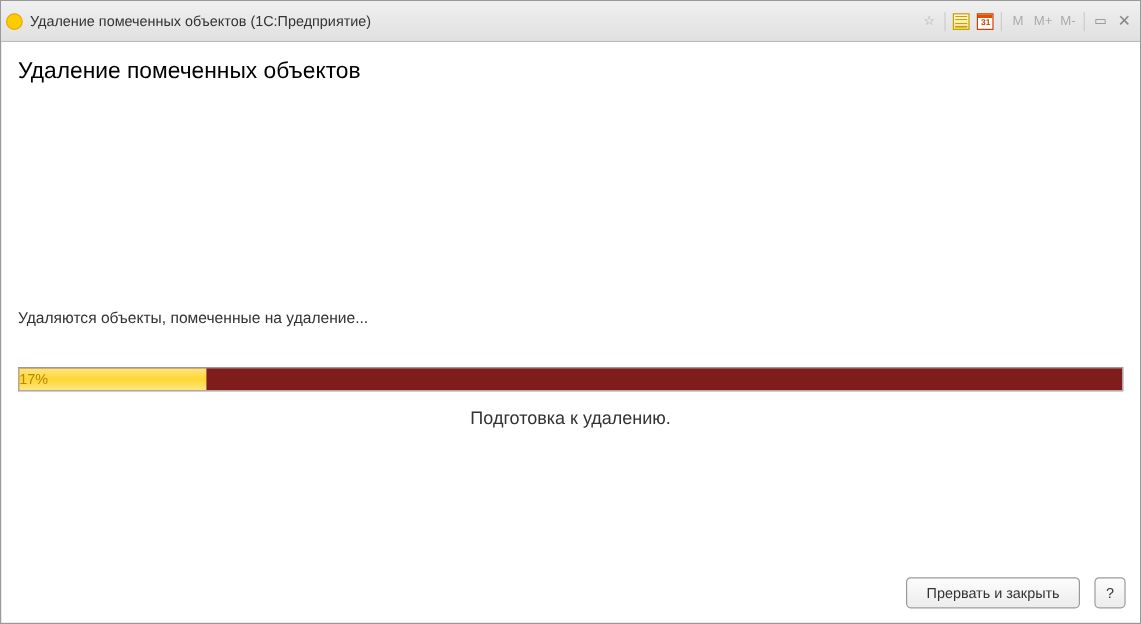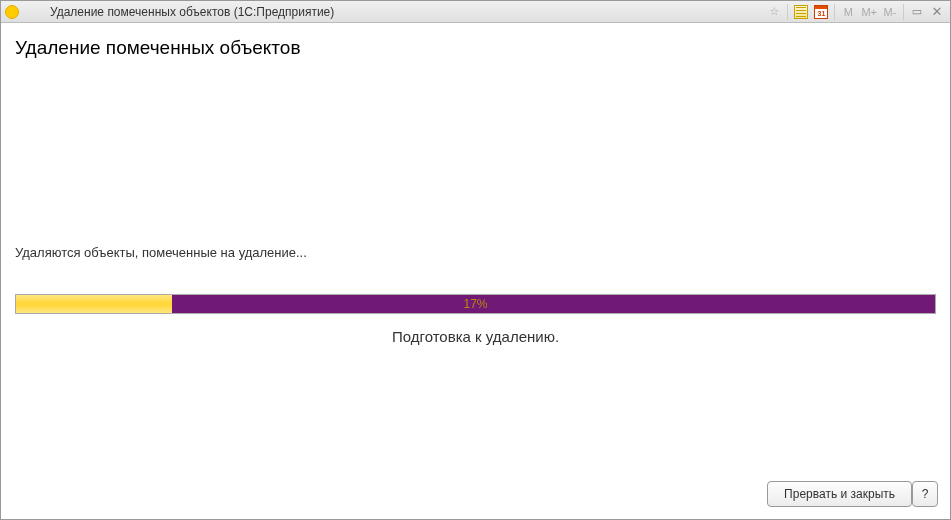--- a/index.html
+++ b/index.html
@@ -8,29 +8,28 @@
   .window {
     width: 951px;
     height: 520px;
     border: 1px solid #999;
     display: flex;
     flex-direction: column;
     background: #fff;
   }
   
   .titlebar {
-    height: 22px;
+    height: 34px;
     background: linear-gradient(to bottom, #f0f0f0, #e0e0e0);
     border-bottom: 1px solid #bbb;
     display: flex;
     align-items: center;
     padding: 0 4px;
     font-size: 12px;
     color: #333;
-    gap: 25px;
   }
   
   .titlebar-icon {
     width: 14px;
     height: 14px;
     background: #ffcc00;
     border-radius: 50%;
     margin-right: 6px;
     display: flex;
     align-items: center;
@@ -124,25 +123,24 @@
   
   .status-text {
     font-size: 13px;
     color: #333;
     margin-bottom: 10px;
   }
   
   .progress-bar {
     height: 20px;
     border: 1px solid #aaa;
-    background: #701a75;
-    position: relative;
-    display: flex;
-    align-items: center;
-    justify-content: center;
+    background: #7f1d1d;
+    position: relative;
+    display: flex;
+    align-items: center;
     margin-top: 34px;
   }
   
   .progress-fill {
     position: absolute;
     left: 0;
     top: 0;
     bottom: 0;
     background: linear-gradient(to bottom, #ffe680, #ffd633, #ffe680);
   }
@@ -158,21 +156,21 @@
     text-align: center;
     font-size: 15px;
     color: #333;
     margin-top: 14px;
   }
   
   .footer {
     display: flex;
     justify-content: flex-end;
     align-items: center;
-    gap: 0;
+    gap: 12px;
     padding: 8px 12px 12px 12px;
   }
   
   .btn {
     height: 26px;
     padding: 0 16px;
     border: 1px solid #999;
     border-radius: 4px;
     background: linear-gradient(to bottom, #fdfdfd, #ececec);
     font-size: 12px;

